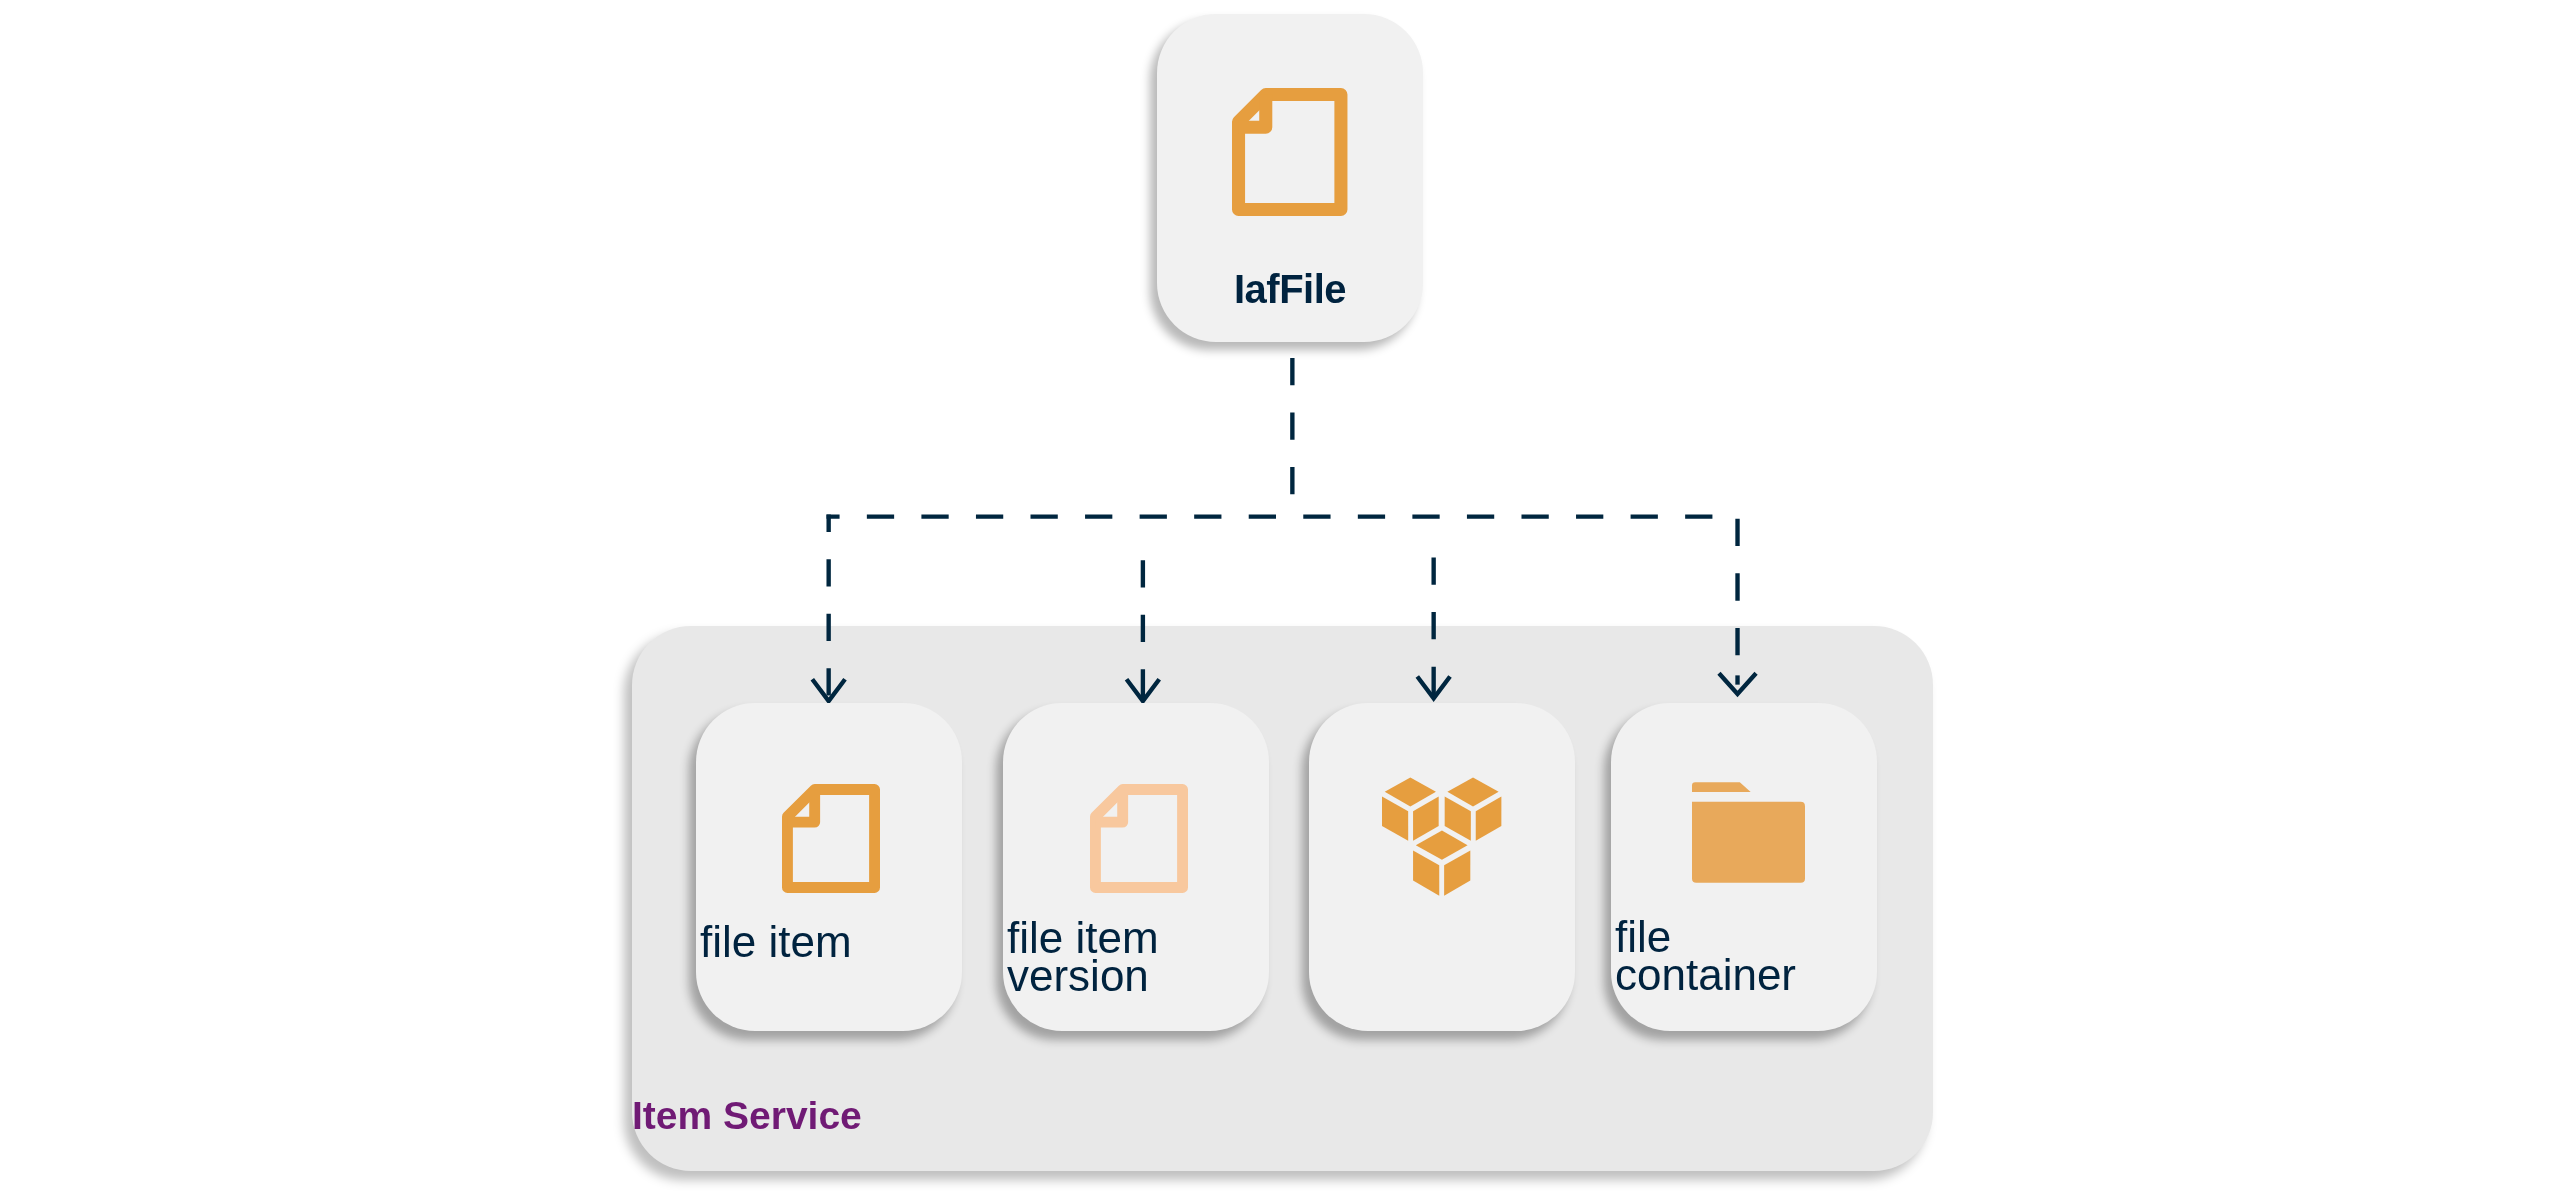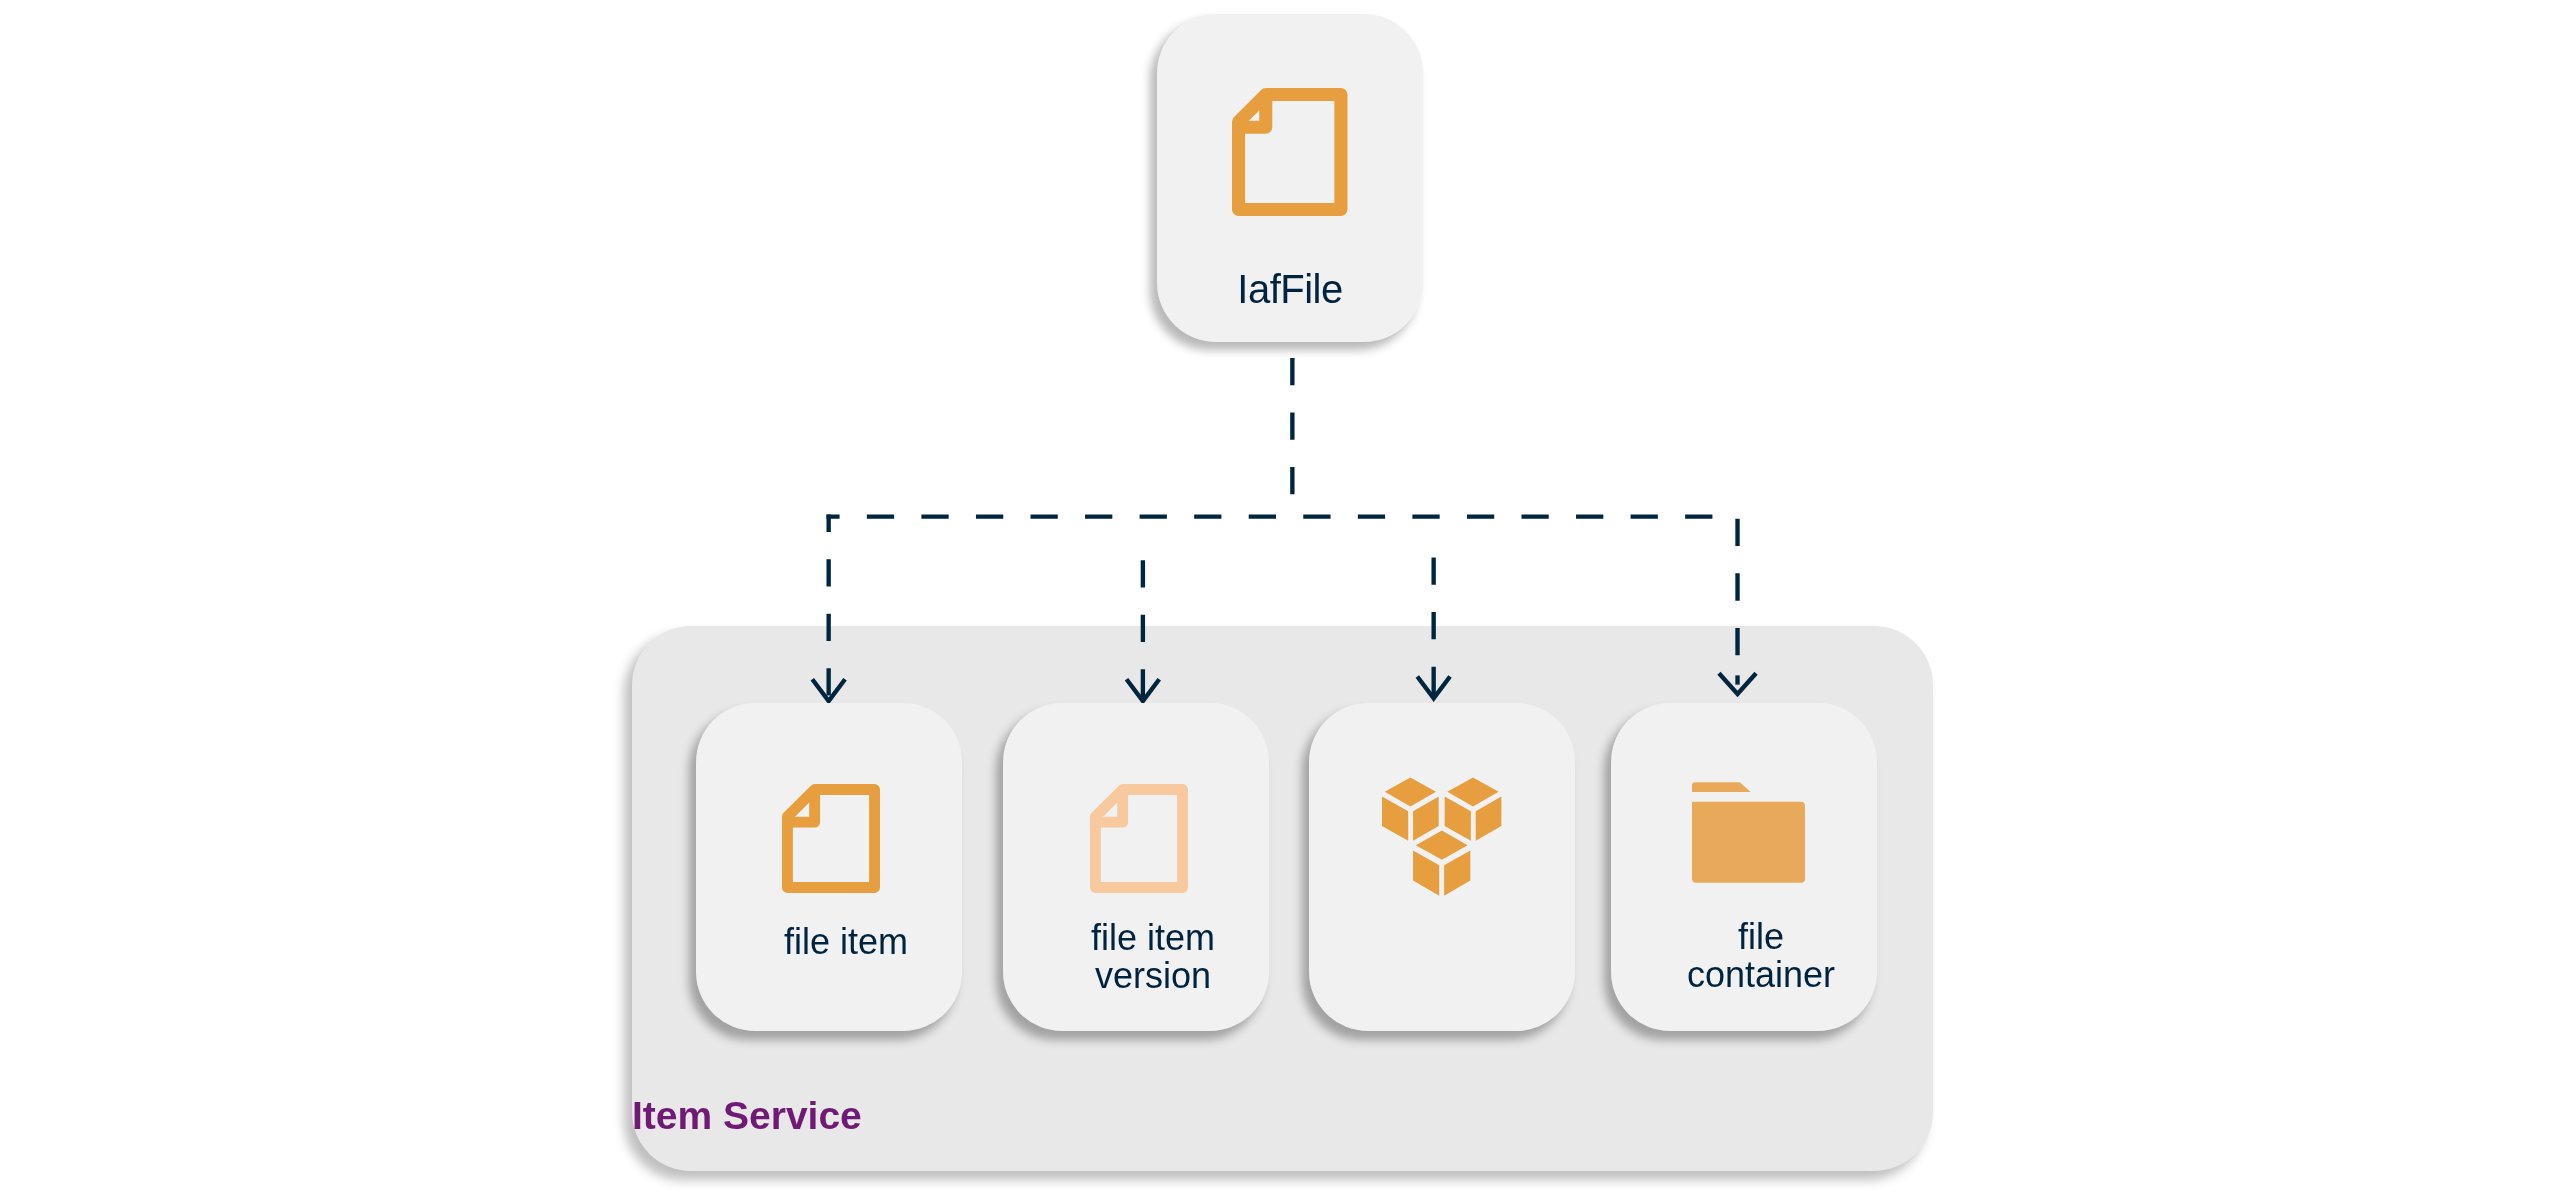--- a/index.html
+++ b/index.html
@@ -43,30 +43,30 @@
 
     .icon-svg {
       position: absolute;
       overflow: visible;
     }
     .top-title {
       position: absolute;
       left: 0; width: 100%;
       top: 255px;
       text-align: center;
-      font-weight: normal;
+      font-weight: bold;
       font-size: 40px;
       letter-spacing: -0.5px;
       line-height: 1;
     }
     .card-label {
       position: absolute;
-      left: 17px; width: 100%;
-      text-align: center;
-      font-size: 36px;
+      left: 4px; width: 100%;
+      text-align: left;
+      font-size: 44px;
       line-height: 38px;
       color: #00233f;
     }
     .card-label span { display: block; }
     .service-title {
       position: absolute;
       left: 0; width: 100%;
       top: 470px;
       text-align: left;
       font-weight: bold;

